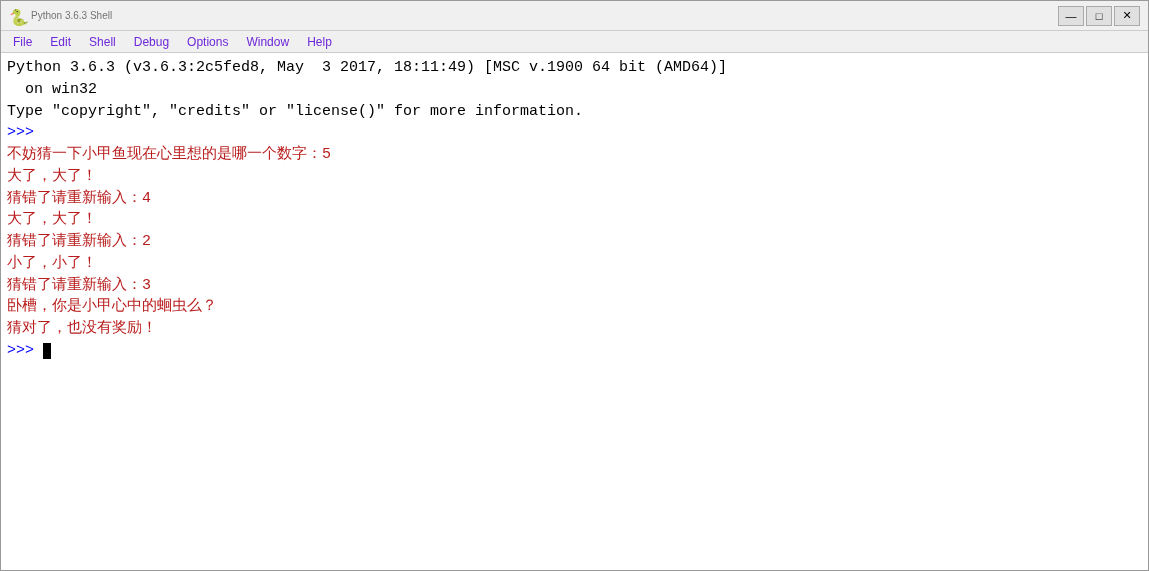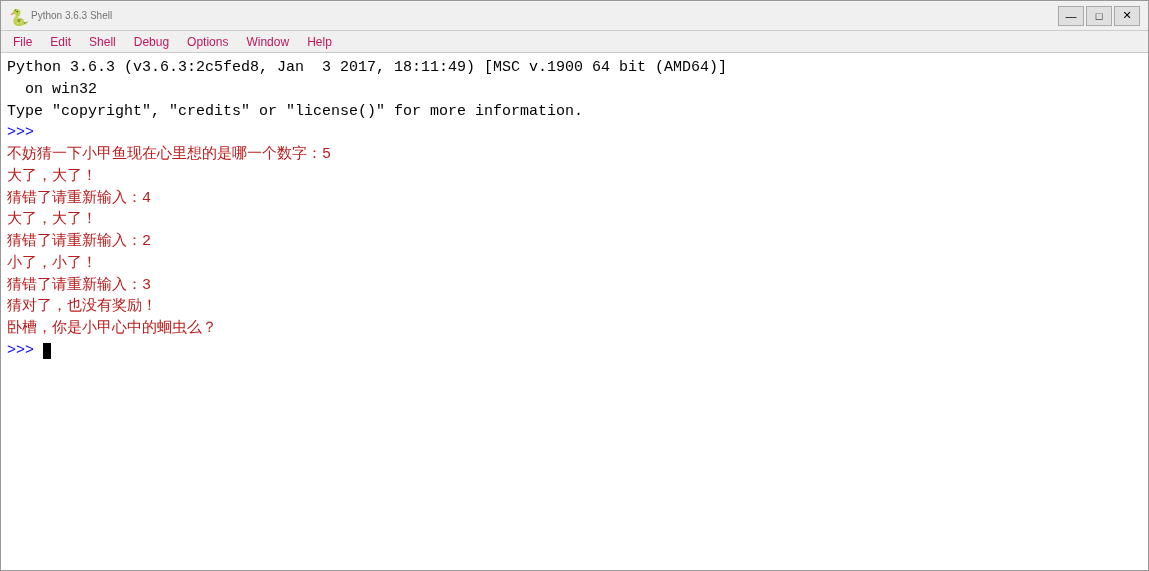--- a/index.html
+++ b/index.html
@@ -69,21 +69,21 @@
       padding: 0 4px;
       border-bottom: 1px solid #ccc;
       gap: 2px;
     }
 
     .menu-item {
       padding: 2px 8px;
       font-size: 12px;
       font-family: 'Segoe UI', Arial, sans-serif;
       cursor: pointer;
-      color: #be185d;
+      color: #6d28d9;
     }
 
     .shell-content {
       background: #ffffff;
       flex: 1;
       overflow-y: auto;
       padding: 4px 6px;
       font-family: 'Courier New', Courier, monospace;
       font-size: 15px;
       line-height: 1.45;
@@ -140,28 +140,28 @@
     <span class="menu-item">File</span>
     <span class="menu-item">Edit</span>
     <span class="menu-item">Shell</span>
     <span class="menu-item">Debug</span>
     <span class="menu-item">Options</span>
     <span class="menu-item">Window</span>
     <span class="menu-item">Help</span>
   </div>
 
   <div class="shell-content">
-    <span class="line color-black">Python 3.6.3 (v3.6.3:2c5fed8, Jan  3 2017, 18:11:49) [MSC v.1900 64 bit (AMD64)]</span>
+    <span class="line color-black">Python 3.6.3 (v3.6.3:2c5fed8, May  3 2017, 18:11:49) [MSC v.1900 64 bit (AMD64)]</span>
     <span class="line color-black">  on win32</span>
     <span class="line color-black">Type "copyright", "credits" or "license()" for more information.</span>
     <span class="line prompt">&gt;&gt;&gt; </span>
     <span class="line color-blue">不妨猜一下小甲鱼现在心里想的是哪一个数字：5</span>
     <span class="line color-blue">大了，大了！</span>
     <span class="line color-blue">猜错了请重新输入：4</span>
     <span class="line color-blue">大了，大了！</span>
     <span class="line color-blue">猜错了请重新输入：2</span>
     <span class="line color-blue">小了，小了！</span>
     <span class="line color-blue">猜错了请重新输入：3</span>
+    <span class="line color-blue">卧槽，你是小甲心中的蛔虫么？</span>
     <span class="line color-blue">猜对了，也没有奖励！</span>
-    <span class="line color-blue">卧槽，你是小甲心中的蛔虫么？</span>
     <span class="line prompt"><span>&gt;&gt;&gt; </span><span class="cursor"></span></span>
   </div>
 </div>
 
 </body></html>

